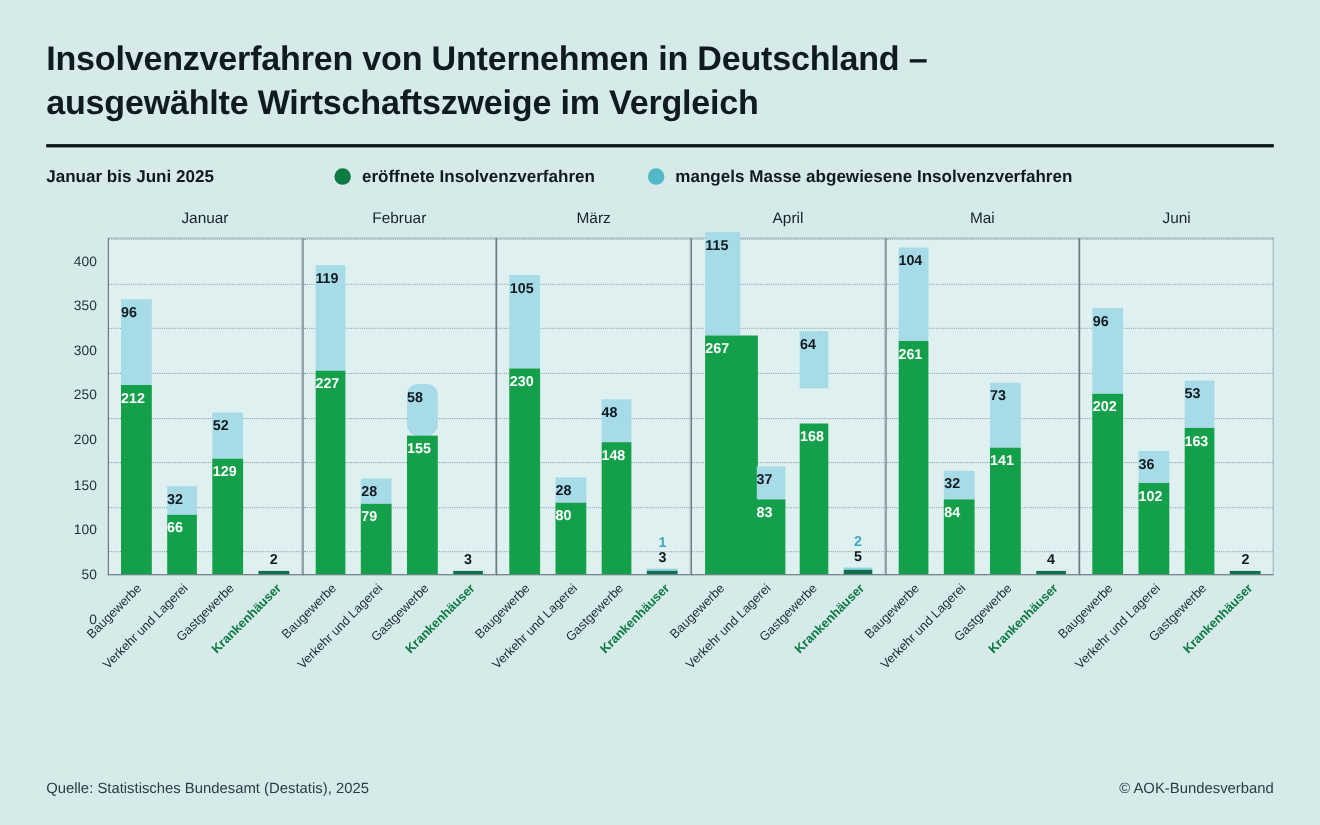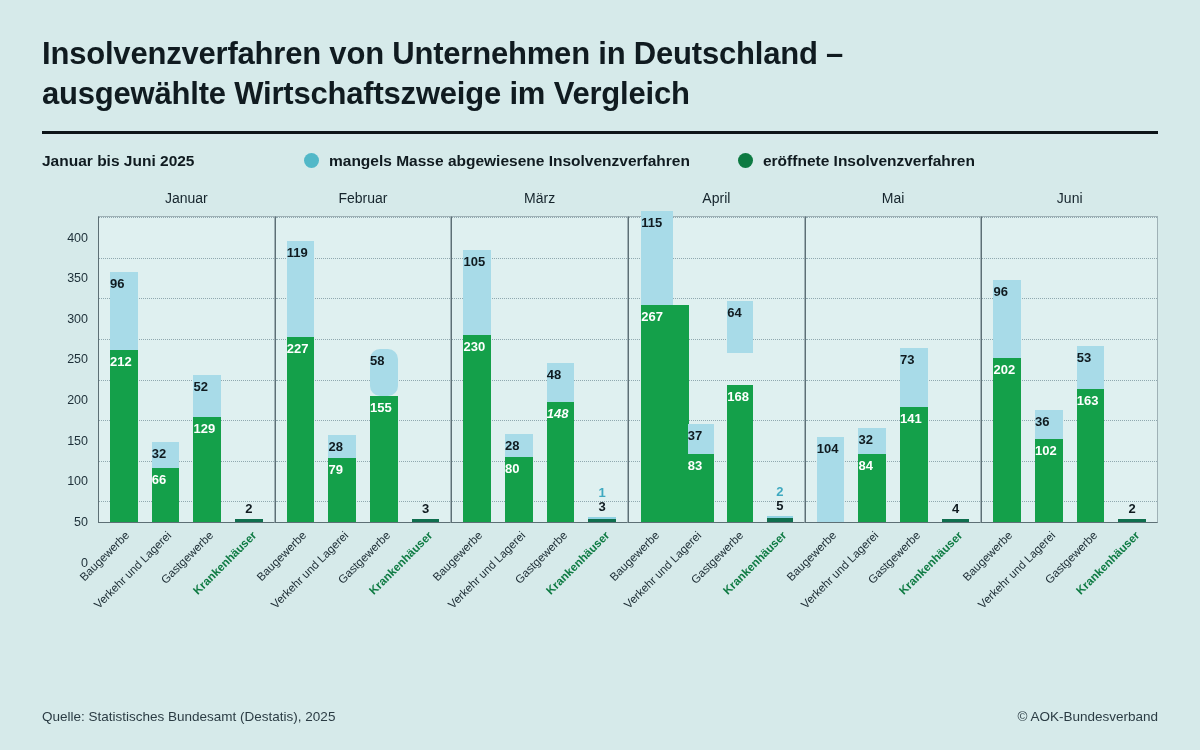--- a/index.html
+++ b/index.html
@@ -249,26 +249,26 @@
 
 <div class="page">
 
   <div class="title">Insolvenzverfahren von Unternehmen in Deutschland –
 ausgewählte Wirtschaftszweige im Vergleich</div>
   <div class="rule"></div>
 
   <div class="legend-row">
     <div class="period">Januar bis Juni 2025</div>
     <div class="legend-item">
+      <span class="dot green"></span>
+      <span>eröffnete Insolvenzverfahren</span>
+    </div>
+    <div class="legend-item">
       <span class="dot blue"></span>
       <span>mangels Masse abgewiesene Insolvenzverfahren</span>
-    </div>
-    <div class="legend-item">
-      <span class="dot green"></span>
-      <span>eröffnete Insolvenzverfahren</span>
     </div>
   </div>
 
   <div class="chart-area">
     <div class="yaxis" id="yaxis">
         <div class="ytick" style="top: 353px;">0</div>
         <div class="ytick" style="top: 312.375px;">50</div>
         <div class="ytick" style="top: 271.75px;">100</div>
         <div class="ytick" style="top: 231.125px;">150</div>
         <div class="ytick" style="top: 190.5px;">200</div>
@@ -442,21 +442,21 @@
                   <div class="seg green" style="height: 65px;">
                     <span class="seg-label">80</span>
                   </div>
                 </div>
               </div>
               <div class="barcol">
                 <div class="stack">
                   <div class="seg blue" style="height: 39px;">
                     <span class="seg-label">48</span>
                   </div>
-                  <div class="seg green" style="height: 120.25px; font-style: italic;">
+                  <div class="seg green" style="height: 120.25px;">
                     <span class="seg-label">148</span>
                   </div>
                 </div>
               </div>
               <div class="barcol">
                 <div class="tiny-stack">
                   <div class="tiny-labels">
                     <span class="lbl blue">1</span>
                     <span class="lbl green">3</span>
                   </div>
@@ -560,20 +560,23 @@
             <div class="gridline" style="top: 121.875px;"></div>
             <div class="gridline" style="top: 81.25px;"></div>
             <div class="gridline" style="top: 40.625px;"></div>
             <div class="gridline" style="top: 0px;"></div>
             <div class="bars">
               <div class="barcol">
                 <div class="stack">
                   <div class="seg blue" style="height: 84.5px;">
                     <span class="seg-label">104</span>
                   </div>
+                  <div class="seg green" style="height: 212.062px;">
+                    <span class="seg-label">261</span>
+                  </div>
                 </div>
               </div>
               <div class="barcol">
                 <div class="stack">
                   <div class="seg blue" style="height: 26px;">
                     <span class="seg-label">32</span>
                   </div>
                   <div class="seg green" style="height: 68.25px;">
                     <span class="seg-label">84</span>
                   </div>

